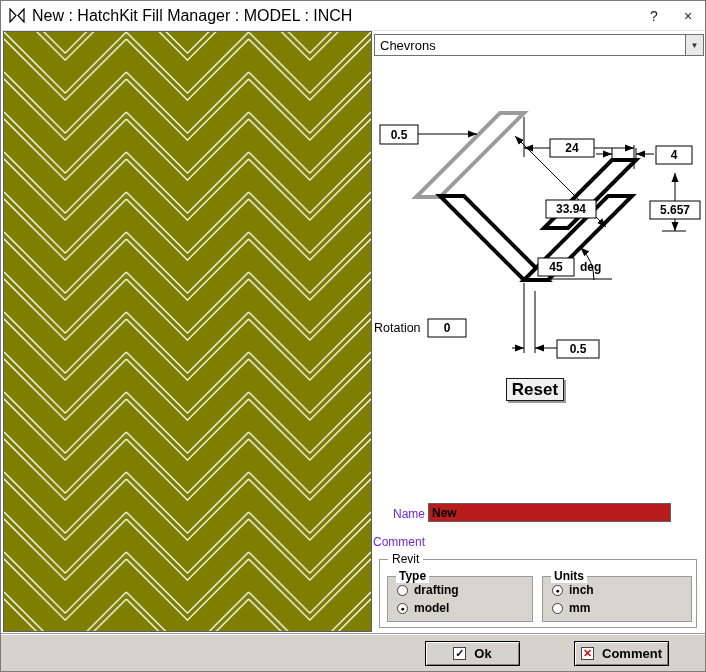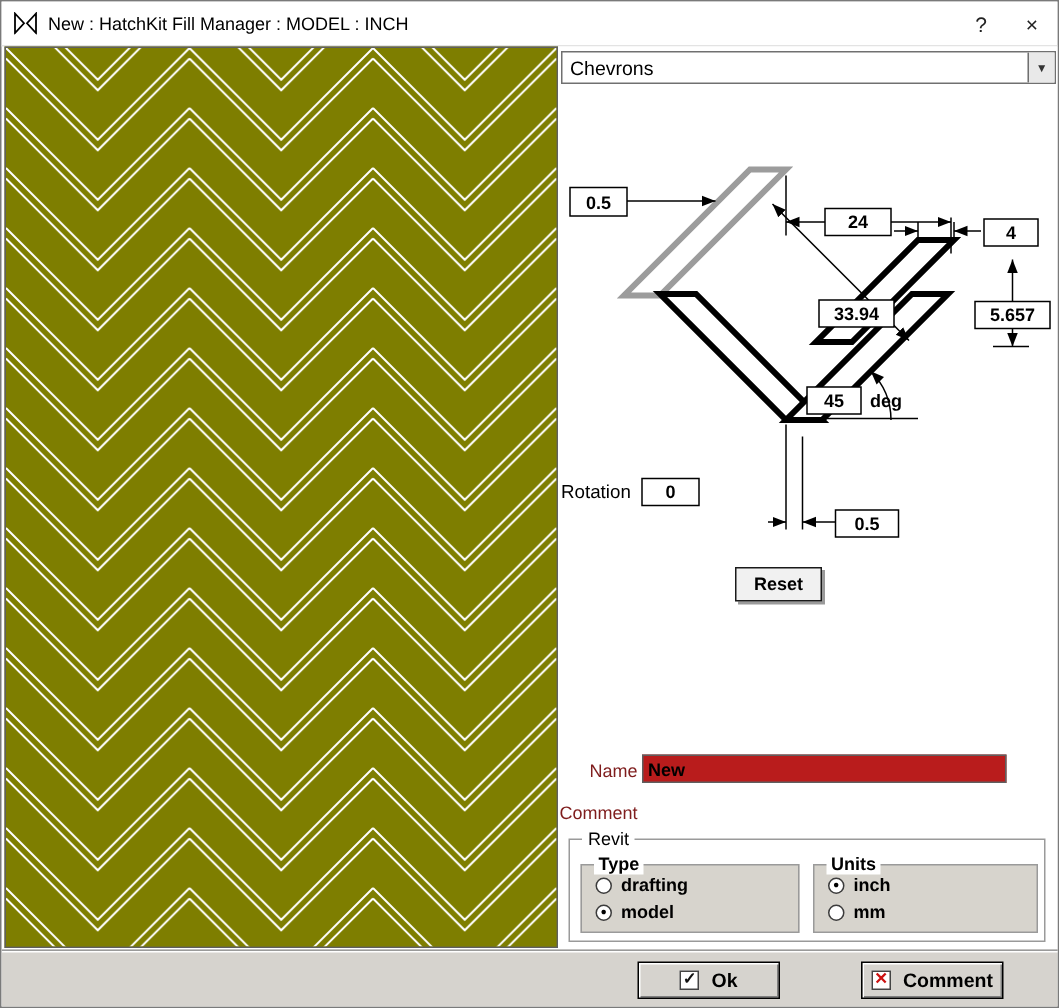--- a/index.html
+++ b/index.html
@@ -9,21 +9,21 @@
     background: #ffffff; border: 1px solid #7a7a7a; overflow: hidden;
     font-family: "Liberation Sans", sans-serif;
   }
   
   .titlebar {
     position: absolute; left: 0; top: 0; width: 100%; height: 30px;
     background: #ffffff; display: flex; align-items: center;
     border-bottom: 1px solid #e3e3e3;
   }
   .titlebar .app-icon { margin: 0 7px 0 8px; display: flex; }
-  .titlebar .title { font-size: 12px; color: #000; flex: 1; }
+  .titlebar .title { font-size: 16px; color: #000; flex: 1; }
   .tb-btn { width: 34px; height: 30px; text-align: center; line-height: 30px;
     font-size: 14px; color: #222; }
   
   .preview-pane {
     position: absolute; left: 2px; top: 30px; width: 369px; height: 601px;
     border: 1px solid #5f5f5f; background: #7e7e00;
   }
   
   .right-pane { position: absolute; left: 371px; top: 30px; width: 335px; height: 602px; background: #fff; }
   .combo {
@@ -32,25 +32,25 @@
   }
   .combo-text { flex: 1; font-size: 13px; padding: 3px 5px; color: #000; white-space: nowrap; overflow: hidden; }
   .combo-btn { width: 18px; border-left: 1px solid #707070; background: #e9e9e9;
     display: flex; align-items: center; justify-content: center; font-size: 8px; color: #333; }
   .diagram-svg { position: absolute; left: 0; top: 30px; }
   .dimtext { font-family: "Liberation Sans", sans-serif; font-size: 12px; font-weight: bold; fill: #000; }
   .lbltext { font-family: "Liberation Sans", sans-serif; font-size: 12.5px; fill: #000; }
   .dim { stroke: #000; stroke-width: 1; fill: none; }
   .valbox { fill: #ffffff; stroke: #000; stroke-width: 1; }
   .btn-reset {
-    position: absolute; left: 118px; top: 347px; width: 58px; height: 23px;
+    position: absolute; left: 134px; top: 347px; width: 58px; height: 23px;
     background: #f1f1f1; border: 1px solid #1a1a1a; box-shadow: 2px 2px 0 #9a9a9a;
-    font-size: 12px; font-weight: bold; text-align: center; line-height: 21px; color: #000;
-  }
-  .field-label { position: absolute; width: 53px; text-align: right; font-size: 12px; color: #7f1d1d; }
+    font-size: 17px; font-weight: bold; text-align: center; line-height: 21px; color: #000;
+  }
+  .field-label { position: absolute; width: 53px; text-align: right; font-size: 12px; color: #6d28d9; }
   .field-input {
     position: absolute; left: 56px; width: 243px; height: 19px;
     border: 1px solid #5f5f5f; background: #b91c1c; font-family: "Liberation Sans", sans-serif;
     font-size: 12px; font-weight: bold; padding: 0 3px; color: #000;
   }
   .groupbox {
     position: absolute; left: 7px; top: 528px; width: 318px; height: 69px;
     border: 1px solid #9a9a9a;
   }
   .groupbox > .legend {

